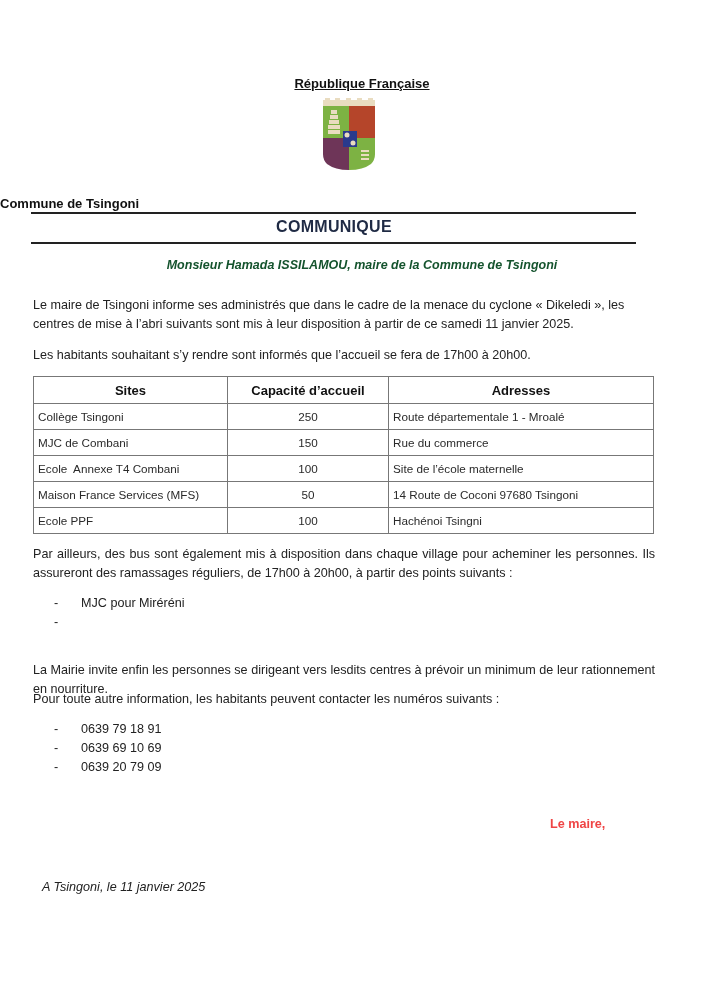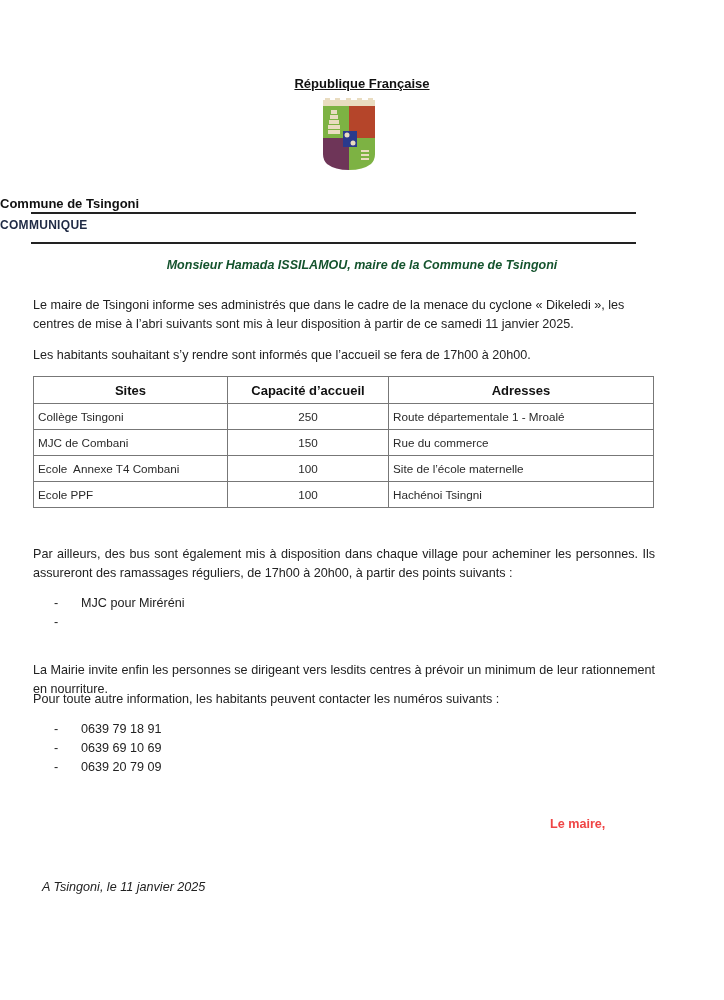--- a/index.html
+++ b/index.html
@@ -7,21 +7,21 @@
       width: 724px; height: 1000px; position: relative; overflow: hidden;
       font-family: "Liberation Sans", sans-serif; color: #1c1c1c;
     }
     .abs { position: absolute; }
     .header-top { top: 76px; left: 0; width: 724px; text-align: center; font-weight: bold; font-size: 13px; color: #111; text-decoration: underline; }
     .crest { top: 98px; left: 319px; width: 60px; height: 76px; }
     .header-bottom { top: 178px; left: 0; width: 724px; text-align: left; font-weight: bold; font-size: 13px; color: #111; margin-top: 18px; }
     .rule { left: 31px; width: 605px; height: 0; border-top: 2px solid #222; }
     .rule1 { top: 212px; }
     .rule2 { top: 242px; }
-    .comm-title { top: 218px; left: 0; width: 668px; text-align: left; font-weight: bold; font-size: 12px; color: #1f2a44; letter-spacing: 0.3px; }
+    .comm-title { top: 218px; left: 0; width: 668px; text-align: center; font-weight: bold; font-size: 16px; color: #1f2a44; letter-spacing: 0.3px; }
     .subtitle { top: 258px; left: 0; width: 724px; text-align: center; font-weight: bold; font-style: italic; font-size: 12.5px; color: #14532d; }
     .para { left: 33px; width: 622px; font-size: 12.6px; line-height: 19px; color: #222; }
     .p1 { top: 296px; }
     .p2 { top: 346px; }
     .p3 { top: 545px; text-align: justify; }
     .p4 { top: 629px; text-align: justify; margin-top: 32px; }
     .p5 { top: 690px; }
     table.sites {
       position: absolute; top: 376px; left: 33px; width: 621px;
       border-collapse: collapse; font-size: 11.7px; color: #2a2a2a;
@@ -108,20 +108,25 @@
       <td>MJC de Combani</td>
       <td class="cap">150</td>
       <td>Rue du commerce</td>
     </tr>
     <tr>
       <td style="white-space:pre;">Ecole  Annexe T4 Combani</td>
       <td class="cap">100</td>
       <td>Site de l’école maternelle</td>
     </tr>
     <tr>
+      <td>Maison France Services (MFS)</td>
+      <td class="cap">50</td>
+      <td>14 Route de Coconi 97680 Tsingoni</td>
+    </tr>
+    <tr>
       <td>Ecole PPF</td>
       <td class="cap">100</td>
       <td>Hachénoi Tsingni</td>
     </tr>
   </tbody>
 </table>
 
 <div class="abs para p3">Par ailleurs, des bus sont également mis à disposition dans chaque village pour acheminer les personnes. Ils assureront des ramassages réguliers, de 17h00 à 20h00, à partir des points suivants :</div>
 <ul class="abs dash list1">
   <li>

